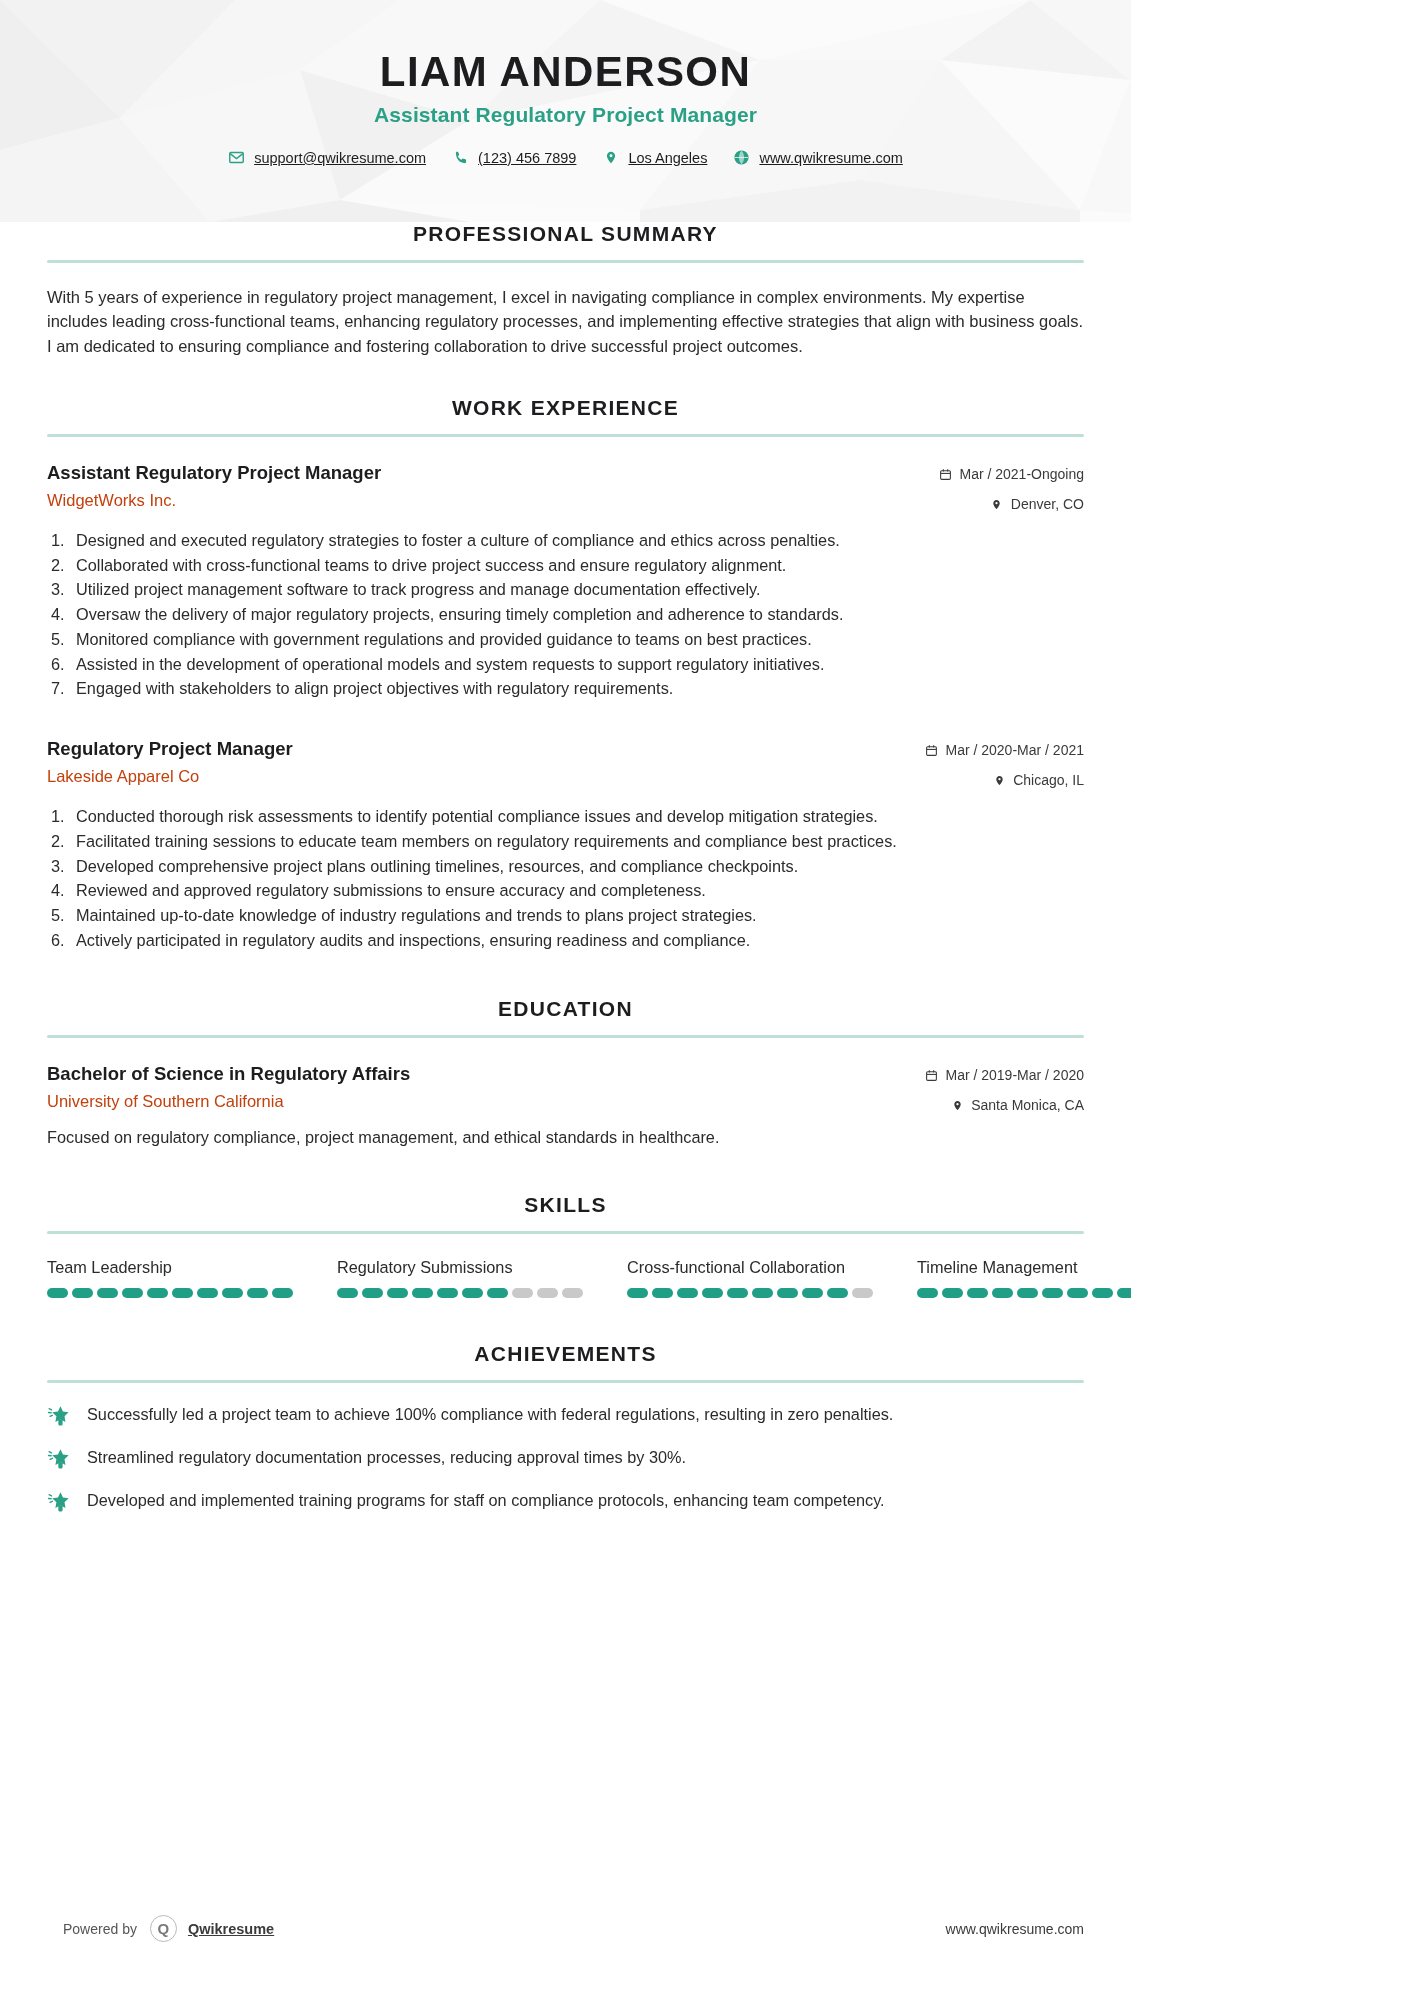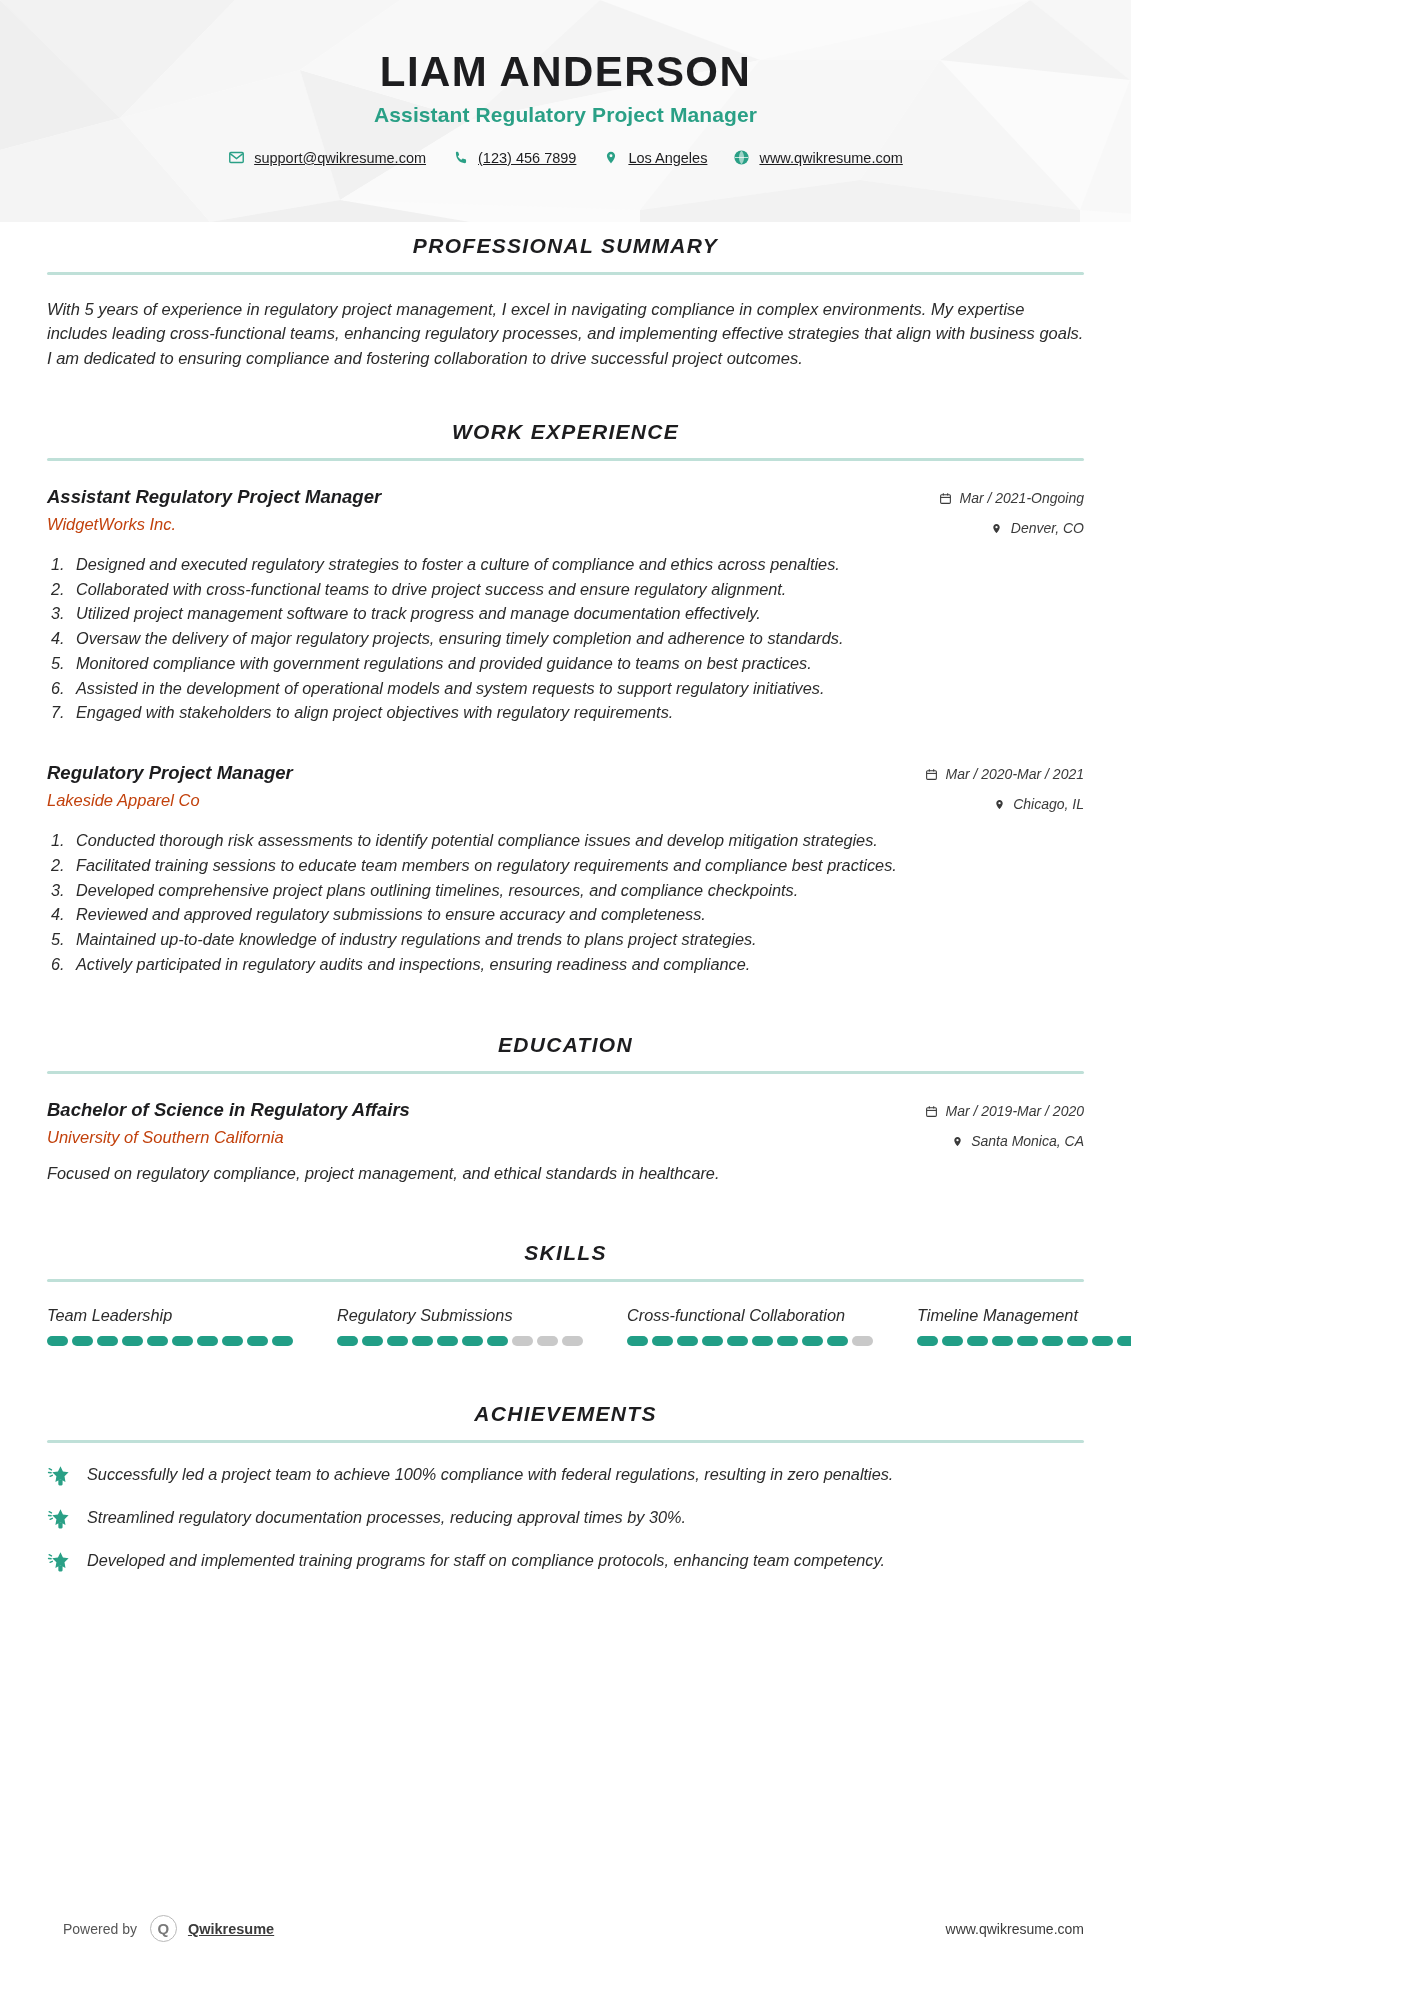--- a/index.html
+++ b/index.html
@@ -83,21 +83,21 @@
     color: #2aa086;
     flex: 0 0 auto;
   }
   .contact-ico svg { display: block; }
 
   
   .content {
     padding: 0 47px;
   }
 
-  .section { margin-top: 12px; font-style: italic; }
+  .section { margin-top: 0; }
 
   .section-title {
     text-align: center;
     font-size: 21px;
     font-weight: 700;
     letter-spacing: 1.3px;
     color: #1d1d1f;
     text-transform: uppercase;
   }
   .section-rule {

